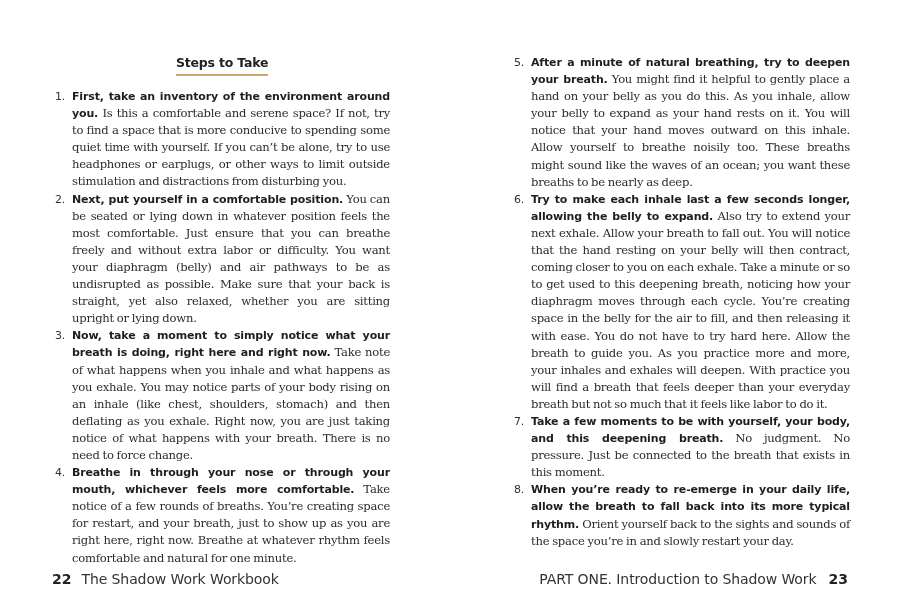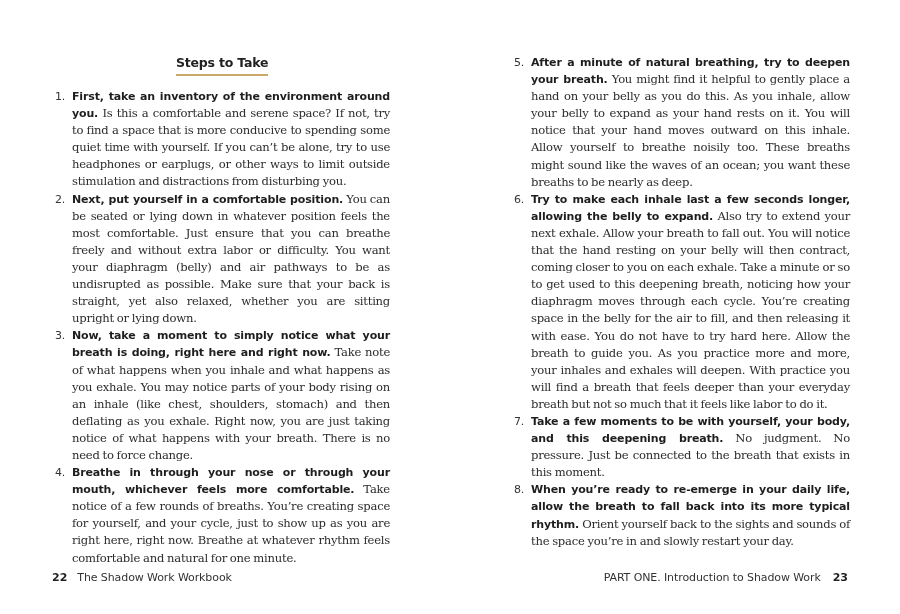--- a/index.html
+++ b/index.html
@@ -77,21 +77,21 @@
       color: #1e1e1e;
       letter-spacing: -0.15px;
       word-spacing: 0;
       margin-top: 20px;
     }
 
     .footer {
       position: absolute;
       top: 571px;
       font-family: "DejaVu Sans", sans-serif;
-      font-size: 11px;
+      font-size: 14px;
       color: #333;
       white-space: nowrap;
     }
     .footer-left { left: 52px; }
     .footer-right { right: 52px; text-align: right; }
     .folio {
       font-weight: bold;
       color: #222;
     }
     .folio-left { margin-right: 10px; }
@@ -114,21 +114,21 @@
     <li class="step">
       <span class="step-num">2.</span>
       <span class="step-lead">Next, put yourself in a comfortable position.</span><span class="step-body"> You can be seated or lying down in whatever position feels the most comfortable. Just ensure that you can breathe freely and without extra labor or difficulty. You want your dia­phragm (belly) and air pathways to be as undisrupted as possible. Make sure that your back is straight, yet also relaxed, whether you are sitting upright or lying down.</span>
     </li>
     <li class="step">
       <span class="step-num">3.</span>
       <span class="step-lead">Now, take a moment to simply notice what your breath is doing, right here and right now.</span><span class="step-body"> Take note of what hap­pens when you inhale and what happens as you exhale. You may notice parts of your body rising on an inhale (like chest, shoulders, stomach) and then deflating as you exhale. Right now, you are just taking notice of what hap­pens with your breath. There is no need to force change.</span>
     </li>
     <li class="step">
       <span class="step-num">4.</span>
-      <span class="step-lead">Breathe in through your nose or through your mouth, whichever feels more comfortable.</span><span class="step-body"> Take notice of a few rounds of breaths. You’re creating space for yourself, and your cycle, just to show up as you are right here, right now. Breathe at whatever rhythm feels comfortable and natural for one minute.</span>
+      <span class="step-lead">Breathe in through your nose or through your mouth, whichever feels more comfortable.</span><span class="step-body"> Take notice of a few rounds of breaths. You’re creating space for restart, and your breath, just to show up as you are right here, right now. Breathe at whatever rhythm feels comfortable and natural for one minute.</span>
     </li>
   </ol>
 
   <footer class="footer footer-left">
     <span class="folio folio-left">22</span><span class="running-head">The Shadow Work Workbook</span>
   </footer>
 </section>
 
 <section class="page page-right">
   <ol class="steps steps-right">

